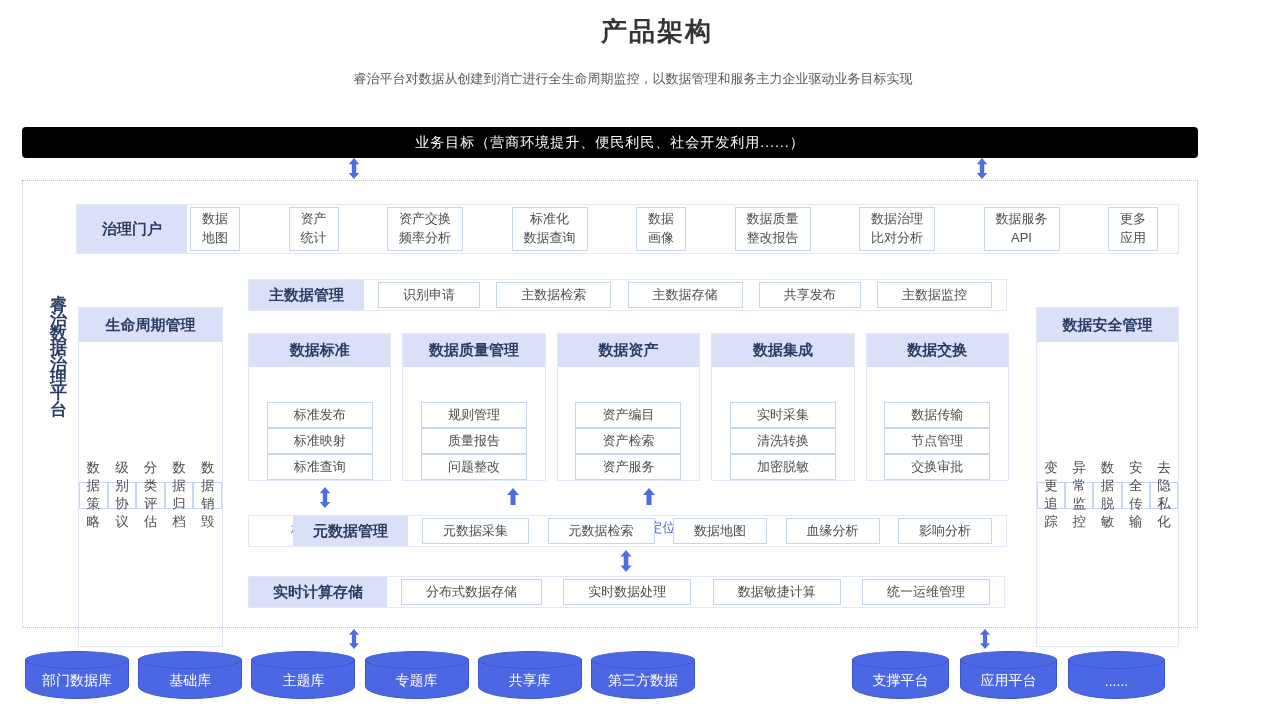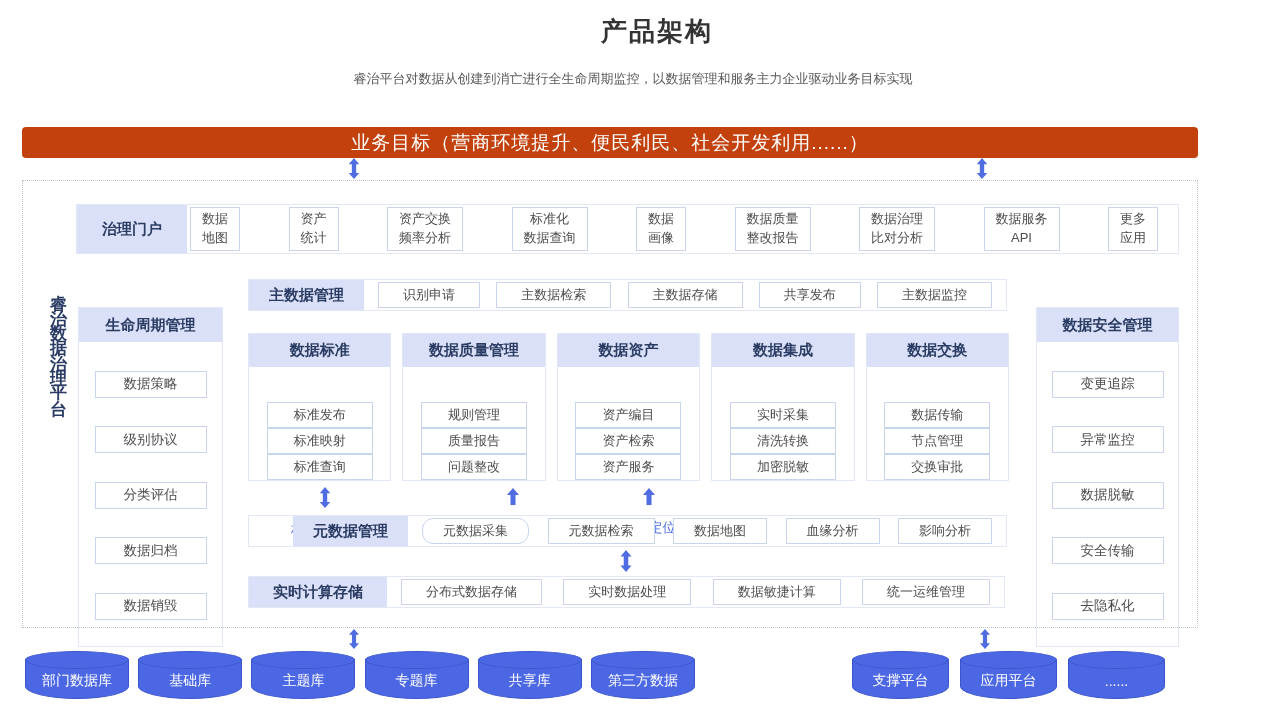--- a/index.html
+++ b/index.html
@@ -5,21 +5,21 @@
   * { margin:0; padding:0; box-sizing:border-box; }
   body { background:#fff; font-family:"Liberation Sans","DejaVu Sans",sans-serif; }
   .canvas { position:relative; width:1266px; height:716px; background:#fff; overflow:hidden; }
 
   .title { position:absolute; top:14px; left:0; width:100%; text-align:center;
            font-size:26px; font-weight:600; color:#333; letter-spacing:2px;margin-left:24px; }
   .subtitle { position:absolute; top:70px; left:0; width:100%; text-align:center;
               font-size:13px; color:#595959; }
 
   .banner { position:absolute; left:22px; top:127px; width:1176px; height:31px;
-            background:#c2410c; border-radius:4px; color:#fff; font-size:19px;
+            background:#000000; border-radius:4px; color:#fff; font-size:14px;
             display:flex; align-items:center; justify-content:center; letter-spacing:1px; }
 
   .v-arrow { position:absolute; width:14px; }
   .v-arrow svg { display:block; }
 
   .arch { position:absolute; left:22px; top:180px; width:1176px; height:448px;
           border:1px dotted #c0c4cc; }
 
   .vlabel { position:absolute; left:24px; top:100px; height:270px;
             writing-mode:vertical-lr; text-orientation:upright; letter-spacing:15px;
@@ -36,21 +36,21 @@
   .portal-row { position:absolute; left:53px; top:23px; width:1103px; height:50px;
                 border:1px solid #e2e8f6; display:flex; }
   .portal-hdr { width:110px; height:100%; flex:0 0 110px; }
   .portal-items { flex:1; display:flex; justify-content:space-between; align-items:center;
                   padding:0 20px 0 3px; }
   .portal-item { height:44px; padding:0 11px; line-height:1.45; white-space:pre-line; }
 
   
   .side-col { position:absolute; top:90px; height:340px; border:1px solid #e2e8f6;margin-top:36px; }
   .side-col .hdr { height:34px; }
-  .side-body { height:306px; display:flex; flex-direction:column; align-items:center;
+  .side-body { height:306px; display:flex; flex-direction:row; align-items:center;
                justify-content:space-evenly; }
   .side-item { width:112px; height:27px; font-size:13.5px; }
   .col-lifecycle { left:55px; width:145px; }
   .col-security { left:1013px; width:143px; }
 
   
   .mod-row { position:absolute; height:32px; border:1px solid #e2e8f6; display:flex; }
   .mod-row .hdr { height:100%; }
   .row-items { flex:1; display:flex; justify-content:space-between; align-items:center;
                padding:0 14px; }
@@ -213,21 +213,21 @@
     <div class="flow" style="left:599px;">
       <span><svg width="12" height="19" viewBox="0 0 12 17">
             <polygon fill="#4f6ce2" points="6,0 12,7 8.5,7 8.5,17 3.5,17 3.5,7 0,7"></polygon>
           </svg></span>
       <span class="flow-label">实体定位</span>
     </div>
 
     <div class="mod-row" style="left:225px; top:334px; width:759px;padding-left:44px;">
       <div class="hdr" style="flex:0 0 115px;">元数据管理</div>
       <div class="row-items" style="padding:0 14px;">
-        <div class="white-box row-item" style="padding:0 20px;border-radius:11px;">元数据采集</div>
+        <div class="white-box row-item" style="padding:0 20px;">元数据采集</div>
         <div class="white-box row-item" style="padding:0 20px;">元数据检索</div>
         <div class="white-box row-item" style="padding:0 20px;">数据地图</div>
         <div class="white-box row-item" style="padding:0 20px;">血缘分析</div>
         <div class="white-box row-item" style="padding:0 20px;">影响分析</div>
       </div>
     </div>
 
     <div class="v-arrow" style="left:596px; top:369px;">
       <svg width="14" height="22" viewBox="0 0 14 24">
           <polygon fill="#4f6ce2" points="7,0 13,7 9.5,7 9.5,17 13,17 7,24 1,17 4.5,17 4.5,7 1,7"></polygon>

